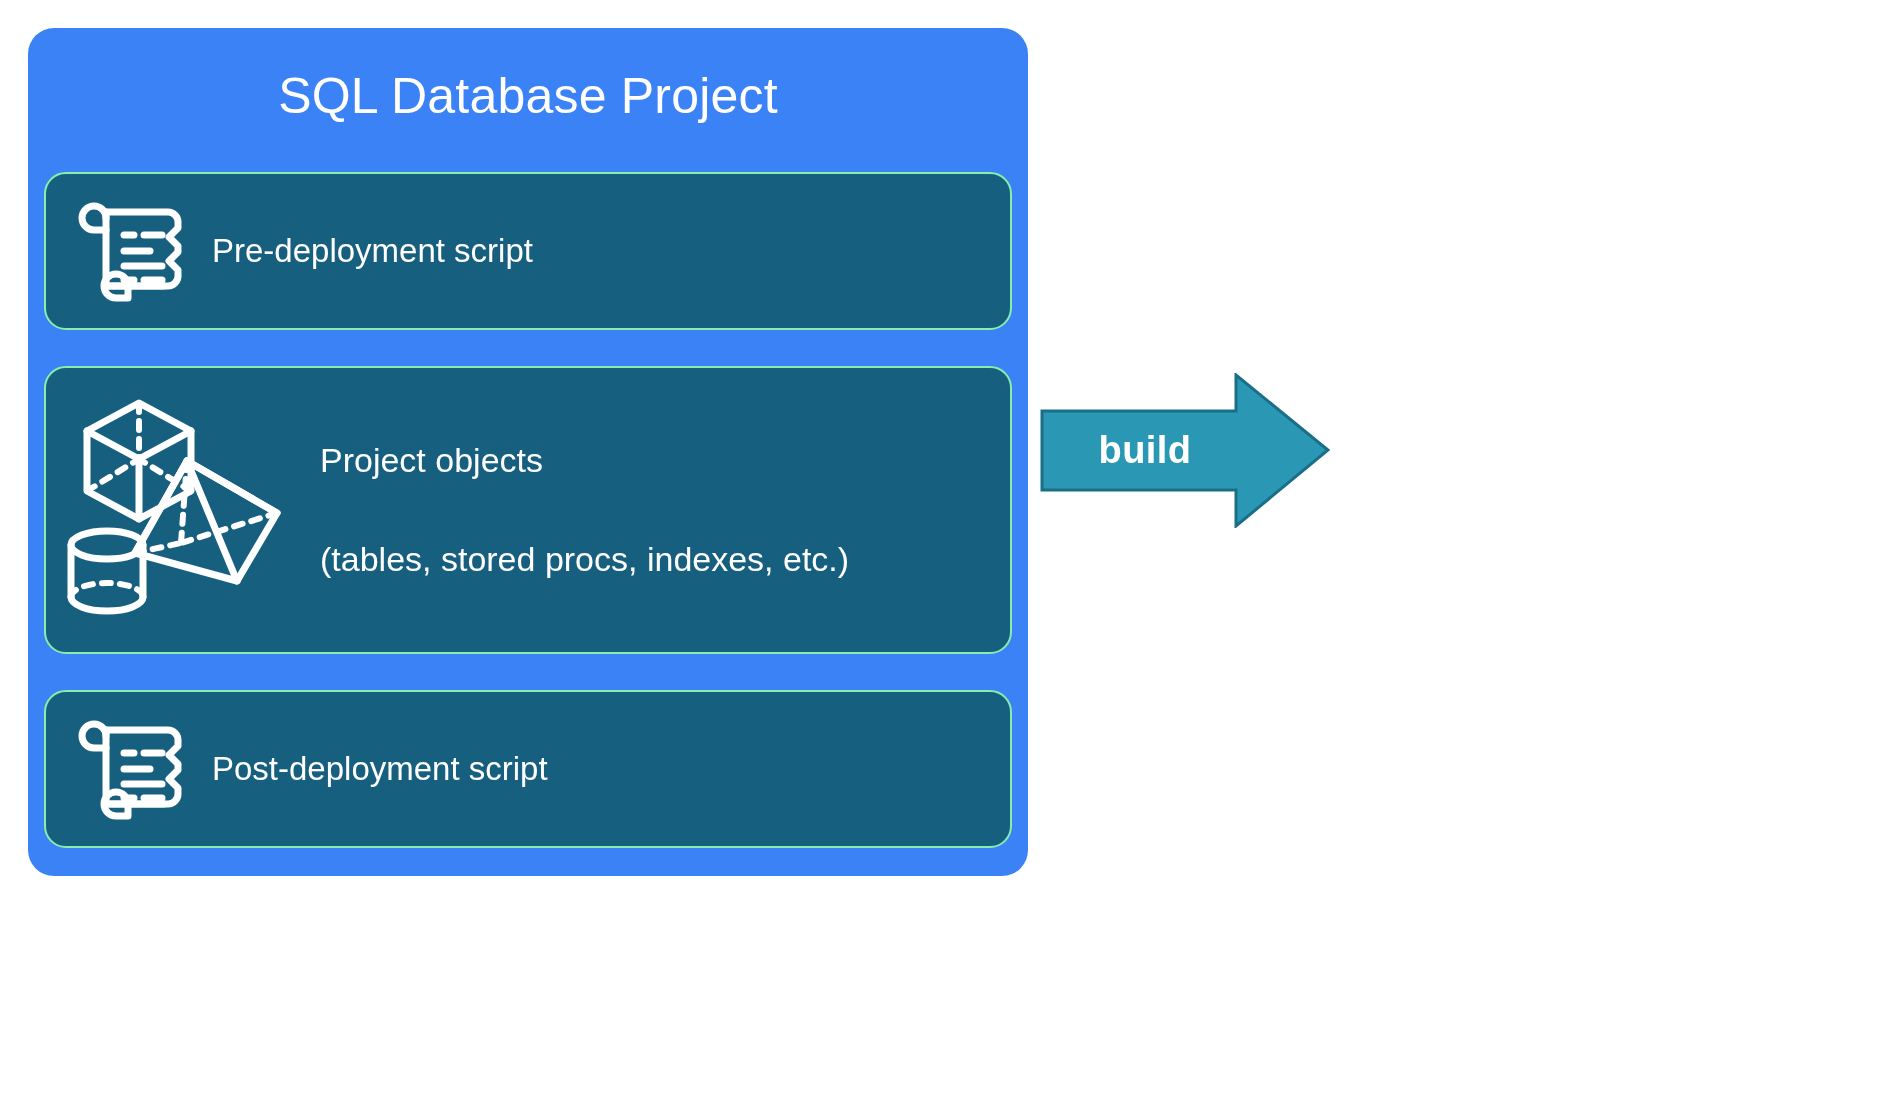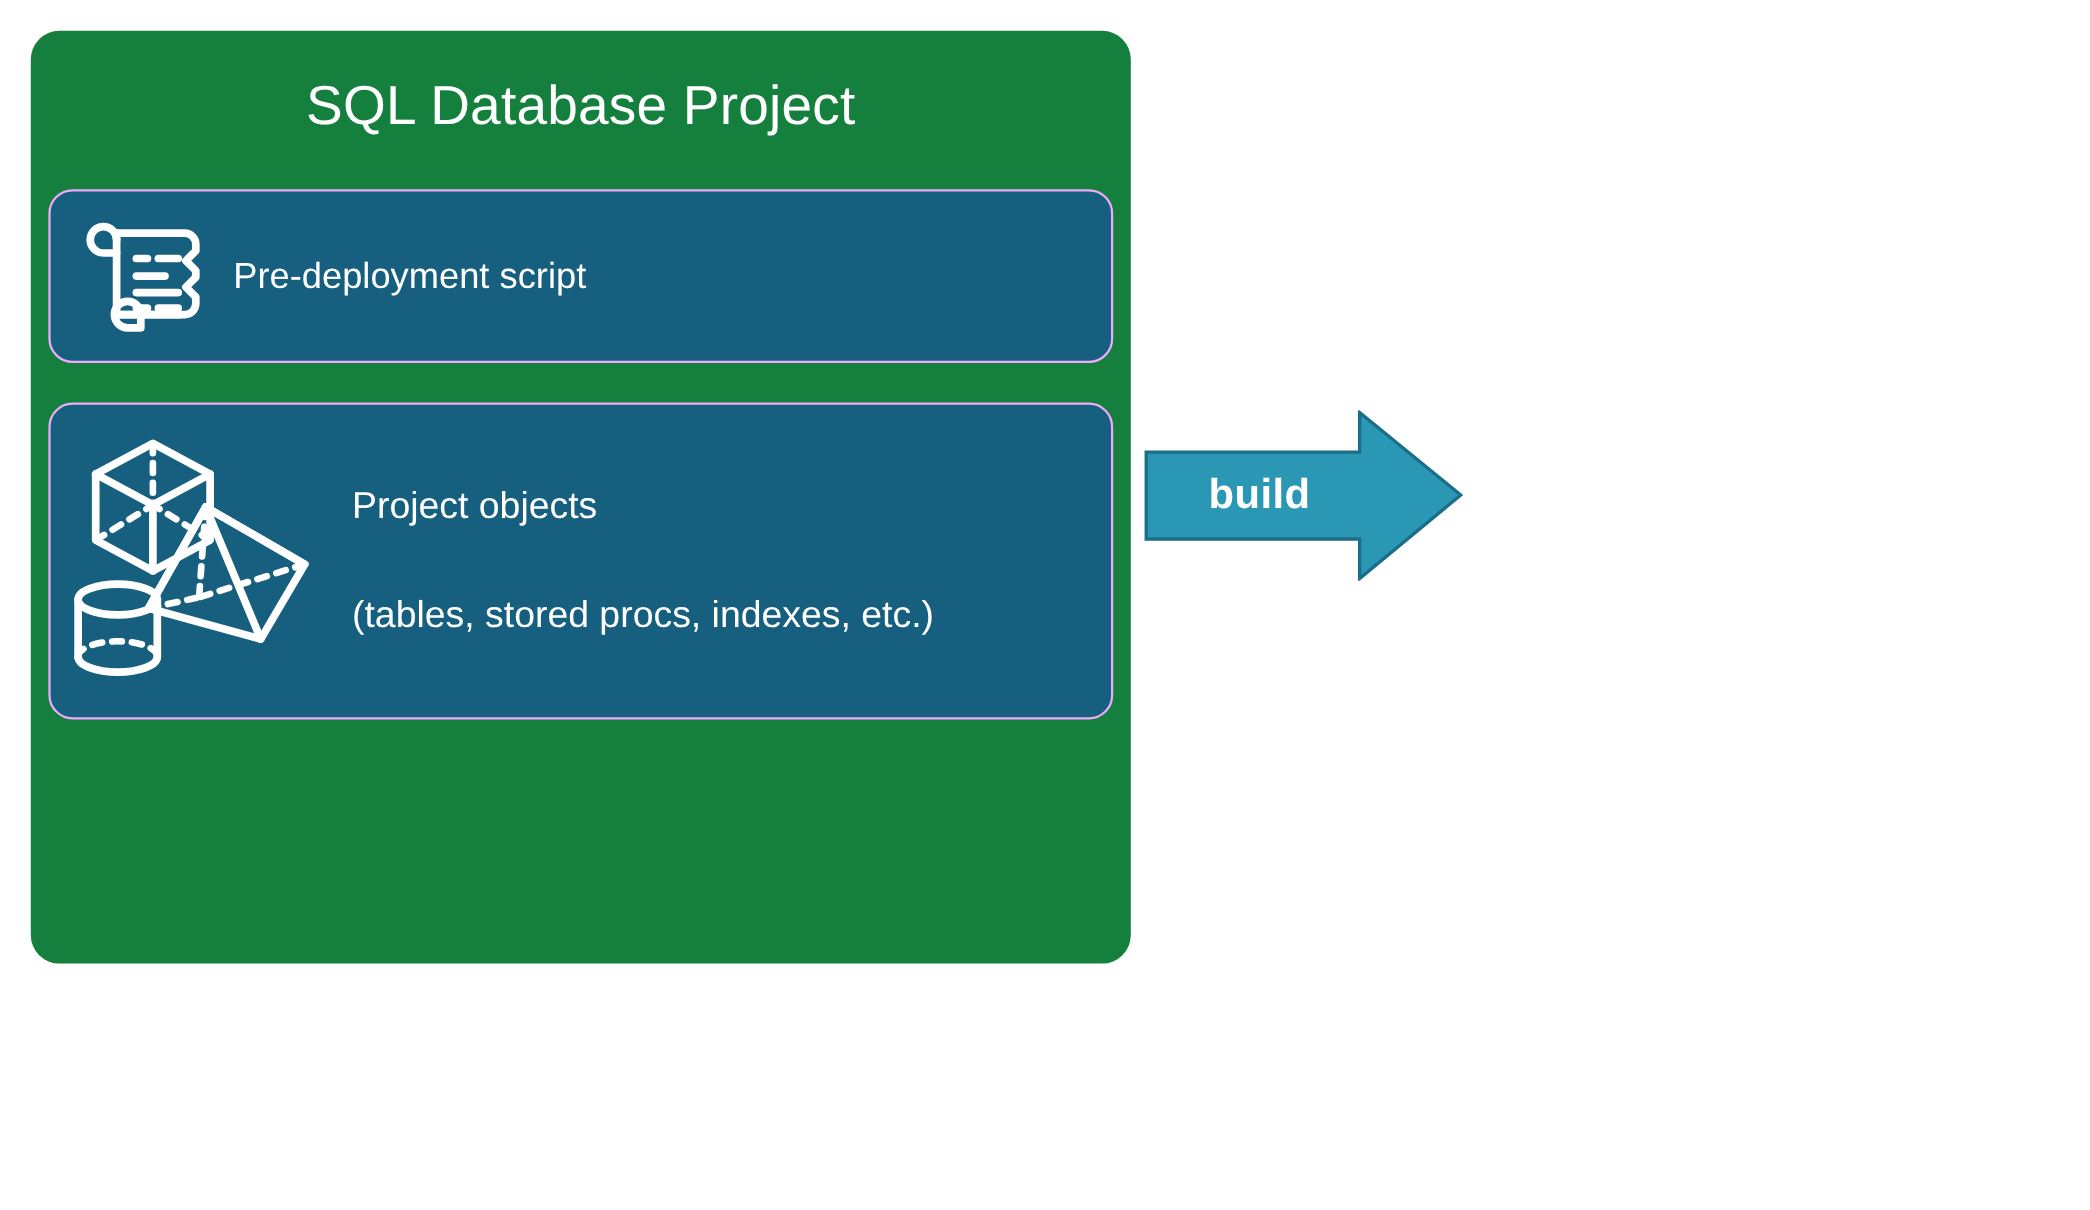--- a/index.html
+++ b/index.html
@@ -23,21 +23,21 @@
     height: 1100px;
   }
 
   
   .project-card {
     position: absolute;
     left: 28px;
     top: 28px;
     width: 1000px;
     height: 848px;
-    background: #15803d;
+    background: #3b82f6;
     border-radius: 26px;
     box-sizing: border-box;
   }
 
   .project-title {
     position: absolute;
     left: 0;
     top: 42px;
     width: 100%;
     text-align: center;
@@ -47,21 +47,21 @@
     letter-spacing: 0.2px;
     line-height: 1.05;
   }
 
   
   .row {
     position: absolute;
     left: 16px;
     width: 968px;
     background: #165F7F;
-    border: 2px solid #f0abfc;
+    border: 2px solid #86efac;
     border-radius: 22px;
     box-sizing: border-box;
     display: flex;
     align-items: center;
   }
   .row.pre   { top: 144px; height: 158px; }
   .row.mid   { top: 338px; height: 288px; }
   .row.post  { top: 662px; height: 158px; }
 
   .row-icon {
@@ -210,20 +210,41 @@
             <path d="M16 212 a36 14 0 0 1 72 0" stroke-dasharray="9 9" stroke-width="6"></path>
           </g>
         </svg>
       </div>
       <div class="row-label">
         <div>Project objects</div>
         <div>(tables, stored procs, indexes, etc.)</div>
       </div>
     </div>
 
+    <div class="row post">
+      <div class="row-icon">
+        <svg width="120" height="115" viewBox="0 0 120 115" fill="none" stroke="#ffffff" stroke-width="7" stroke-linecap="round" stroke-linejoin="round">
+          <path d="M34 24 a12 12 0 1 0 -12 12 h12"></path>
+          <path d="M34 18 h62 a10 10 0 0 1 10 10 v6 l-9 9 l9 9 v6 l-9 9 l9 9 v6
+                   a10 10 0 0 1 -10 10 h-62"></path>
+          <path d="M34 18 v74"></path>
+          <path d="M34 92 h58"></path>
+          <path d="M44 104 a12 12 0 1 1 12 -12 v12 z"></path>
+          <g stroke-width="7">
+            <path d="M52 41 h10"></path>
+            <path d="M72 41 h18"></path>
+            <path d="M52 57 h26"></path>
+            <path d="M52 72 h38"></path>
+            <path d="M52 86 h10"></path>
+            <path d="M72 86 h18"></path>
+          </g>
+        </svg>
+      </div>
+      <div class="row-label">Post-deployment script</div>
+    </div>
   </div>
 
   <div class="build-arrow">
     <svg width="290" height="155" viewBox="0 0 290 155">
       <polygon points="2,38 196,38 196,2 288,77 196,153 196,117 2,117" fill="#2A98B4" stroke="#1A6E88" stroke-width="3" stroke-linejoin="miter"></polygon>
     </svg>
     <div class="arrow-text">build</div>
   </div>
 
 

